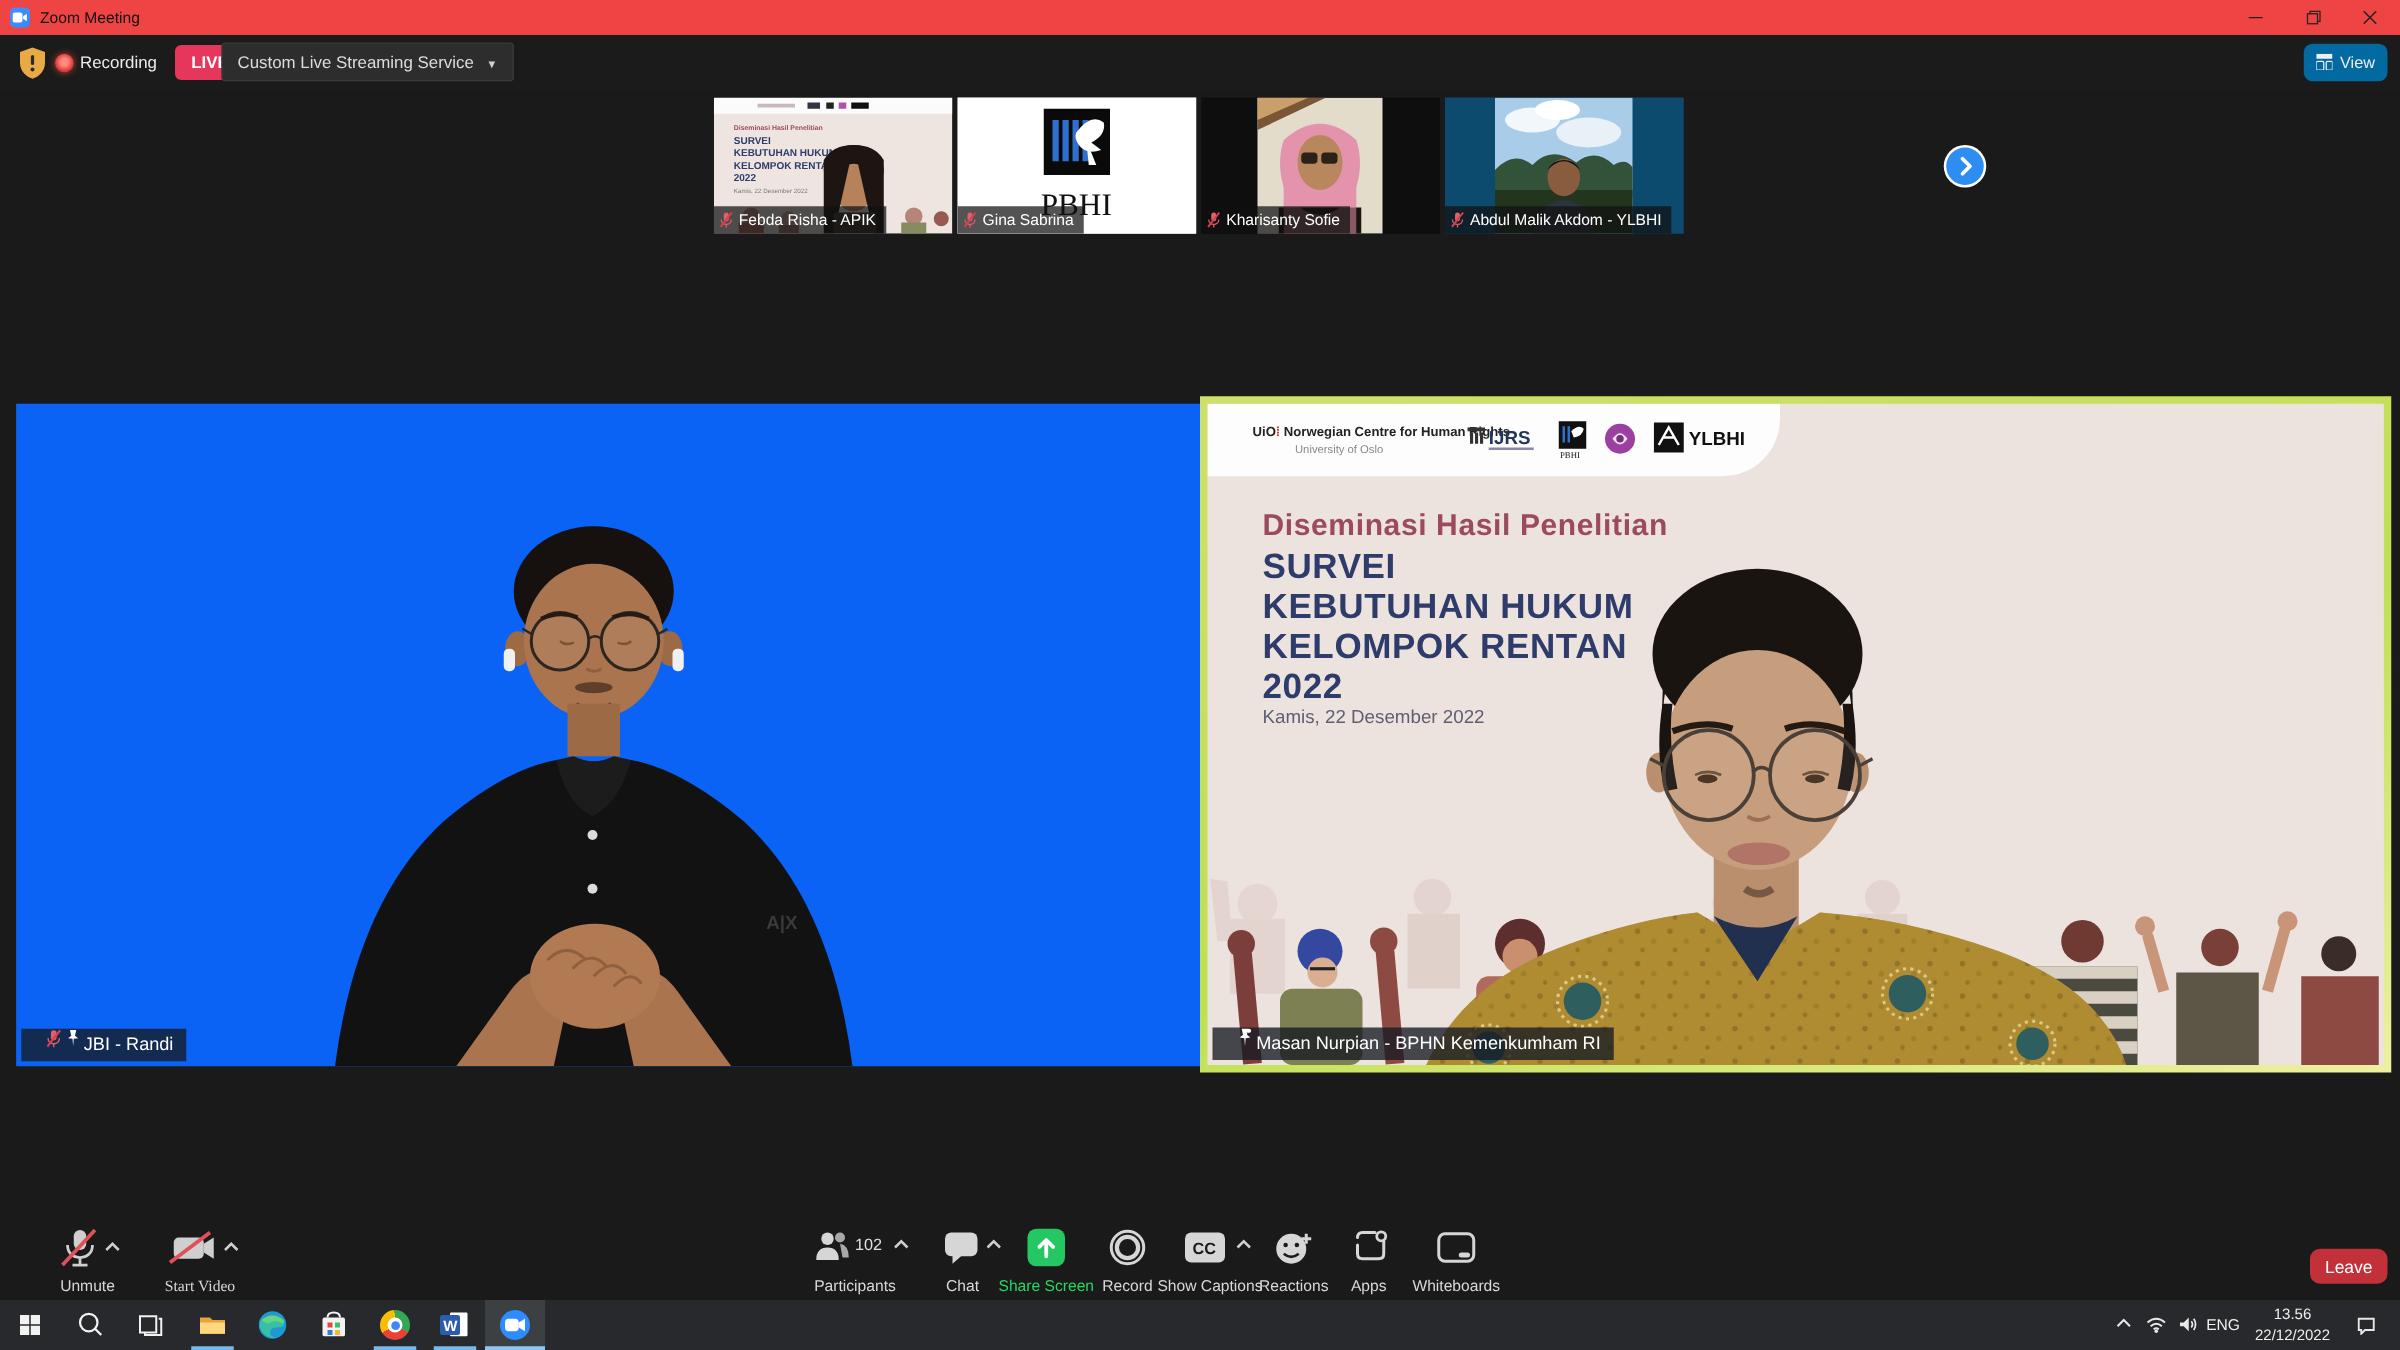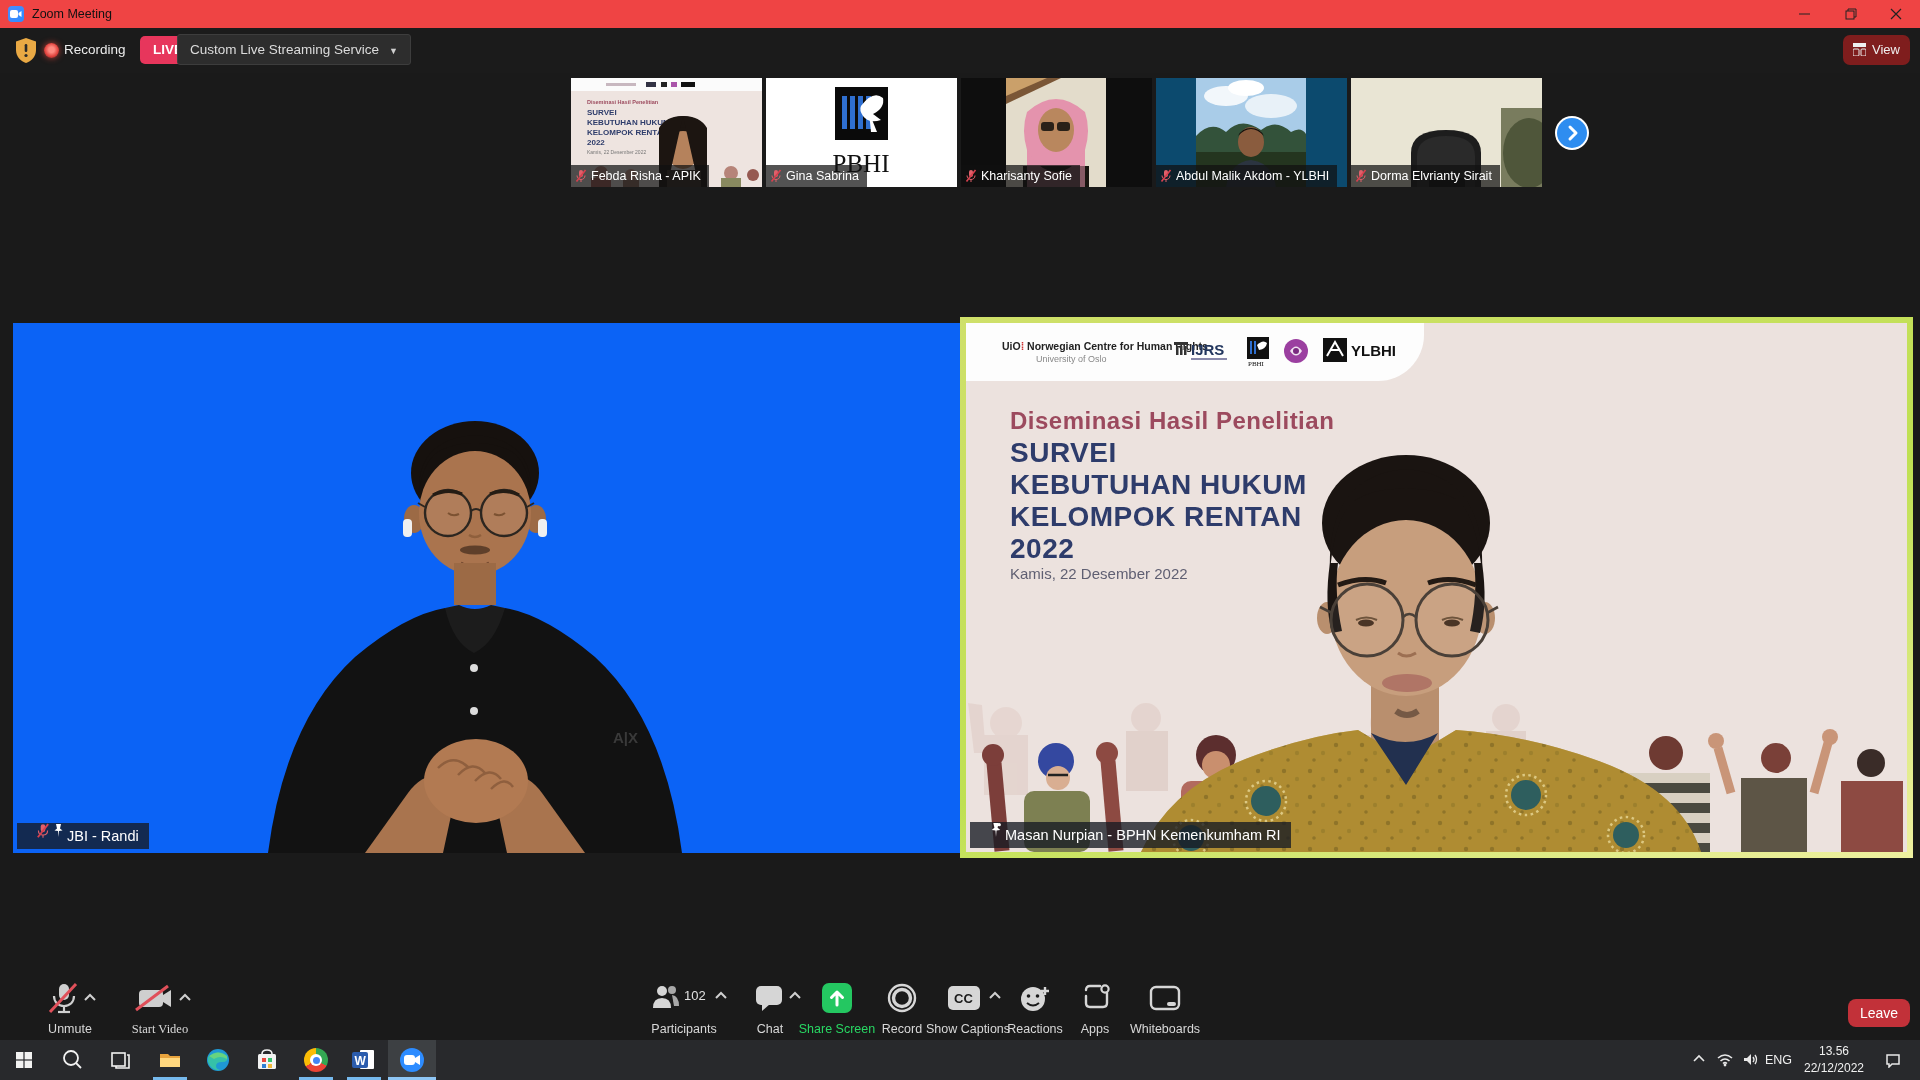--- a/index.html
+++ b/index.html
@@ -9,21 +9,21 @@
   .zlogo svg { position:absolute; left:2px; top:3px; }
   #win-title { position:absolute; left:32px; top:7px; font-size:12.5px; color:#111; }
   .winbtn { position:absolute; top:0; width:46px; height:28px; color:#222; }
   #toolbar { position:absolute; left:0; top:28px; width:1920px; height:45px; background:#1b1b1b; }
   .shield { position:absolute; left:14px; top:9px; }
   .recdot { position:absolute; left:44px; top:15px; width:15px; height:15px; border-radius:50%; background:radial-gradient(circle at 50% 45%, #ff8a80 0 25%, #e0413c 60%, rgba(224,65,60,.25)); box-shadow:0 0 6px rgba(230,70,60,.8); }
   #rec-label { position:absolute; left:64px; top:14px; font-size:13.5px; color:#ececec; }
   #live-badge { position:absolute; left:140px; top:8px; height:28px; padding:0 13px; background:#e7365c; border-radius:5px; color:#fff; font-weight:bold; font-size:13.5px; line-height:28px; }
   #stream-box { position:absolute; left:177px; top:6px; height:31px; background:#2d2d2d; border:1px solid #3d3d3d; border-radius:3px; padding:0 12px; color:#dcdcdc; font-size:13.5px; line-height:30px; }
   #stream-box .caret { display:inline-block; margin-left:10px; font-size:9px; color:#cfcfcf; }
-  #view-btn { position:absolute; right:10px; top:7px; height:30px; background:#7f1d1d; border-radius:7px; padding:0 10px; color:#efefef; font-size:13px; line-height:30px; }
+  #view-btn { position:absolute; right:10px; top:7px; height:30px; background:#0369a1; border-radius:7px; padding:0 10px; color:#efefef; font-size:13px; line-height:30px; }
   #view-btn .vicon { display:inline-block; vertical-align:-2px; margin-right:6px; }
   #canvas { position:absolute; left:0; top:73px; width:1920px; height:967px; background:#1a1a1a; }
   .ftile { position:absolute; top:5px; width:191px; height:109px; background:#232323; overflow:hidden; }
   .flabel { position:absolute; left:0; bottom:0; height:22px; background:rgba(16,16,16,.72); color:#fff; font-size:12.5px; line-height:22px; padding:0 8px 0 4px; white-space:nowrap; display:flex; align-items:center; gap:4px; }
   .bram-text { position:absolute; width:100%; top:44px; text-align:center; color:#fff; font-weight:bold; font-size:18px; }
   #next-btn { position:absolute; left:1555px; top:43px; width:34px; height:34px; border-radius:50%; background:#fff; }
   #next-btn .inner { position:absolute; left:2px; top:2px; width:30px; height:30px; border-radius:50%; background:#2e8df0; }
   #tile-left { position:absolute; left:13px; top:250px; width:1136px; height:530px; background:#0b63f6; overflow:hidden; }
   #tile-right { position:absolute; left:960px; top:244px; width:953px; height:541px; background:linear-gradient(160deg,#cfe06a,#bfe052 55%,#eef0a0); }
   #tile-right-inner { position:absolute; left:6px; top:6px; width:941px; height:529px; background:#ece2de; overflow:hidden; }
@@ -201,39 +201,20 @@
       <svg width="12" height="14" viewBox="0 0 12 14">
           <rect x="4" y="1" width="4" height="7" rx="2" fill="#e0606a"></rect>
           <path d="M2 6.5 C2 9 3.8 10.5 6 10.5 C8.2 10.5 10 9 10 6.5" stroke="#e0606a" fill="none"></path>
           <line x1="6" y1="10.5" x2="6" y2="13" stroke="#e0606a"></line>
           <line x1="1.5" y1="12.5" x2="10.5" y2="1" stroke="#d8404e" stroke-width="1.6"></line>
         </svg>
       <span>Abdul Malik Akdom - YLBHI</span>
     </div>
   </div>
 
-  <div class="ftile" style="left:1351px;">
-    <svg width="191" height="109" viewBox="0 0 191 109">
-      <rect width="191" height="109" fill="#e9e5d4"></rect>
-      <rect x="150" y="30" width="41" height="79" fill="#5d6140" opacity=".8"></rect>
-      <ellipse cx="178" cy="75" rx="26" ry="35" fill="#4a5236" opacity=".9"></ellipse>
-      <path d="M60 109 L60 75 Q60 52 95 52 Q130 52 130 75 L130 109 Z" fill="#1d1d1d"></path>
-      <path d="M66 109 L66 78 Q66 58 95 58 Q124 58 124 78 L124 109 Z" fill="#2a2a2a"></path>
-      <rect x="78" y="100" width="36" height="9" fill="#111"></rect>
-    </svg>
-    <div class="flabel">
-      <svg width="12" height="14" viewBox="0 0 12 14">
-          <rect x="4" y="1" width="4" height="7" rx="2" fill="#e0606a"></rect>
-          <path d="M2 6.5 C2 9 3.8 10.5 6 10.5 C8.2 10.5 10 9 10 6.5" stroke="#e0606a" fill="none"></path>
-          <line x1="6" y1="10.5" x2="6" y2="13" stroke="#e0606a"></line>
-          <line x1="1.5" y1="12.5" x2="10.5" y2="1" stroke="#d8404e" stroke-width="1.6"></line>
-        </svg>
-      <span>Dorma Elvrianty Sirait</span>
-    </div>
-  </div>
 
   <div id="next-btn">
     <div class="inner">
       <svg width="30" height="30" viewBox="0 0 30 30">
           <path d="M13 9 L19 15 L13 21" stroke="#fff" stroke-width="3" fill="none" stroke-linecap="round" stroke-linejoin="round"></path>
         </svg>
     </div>
   </div>
 
   <div id="tile-left">

